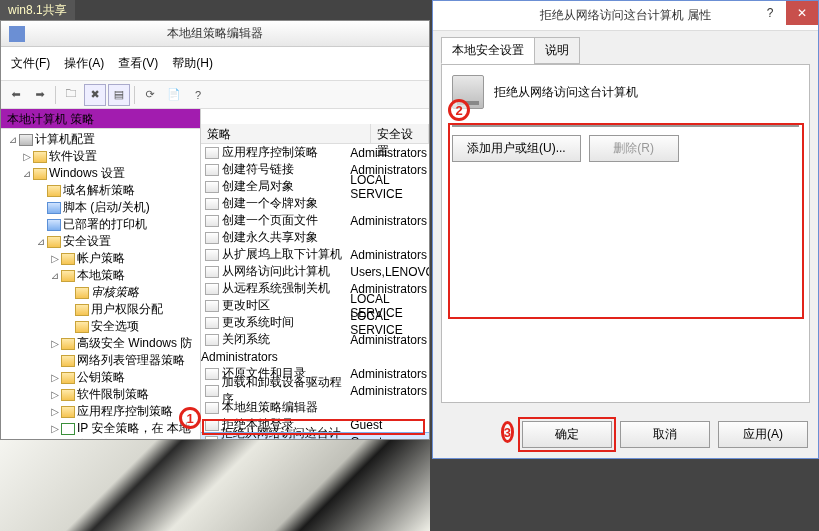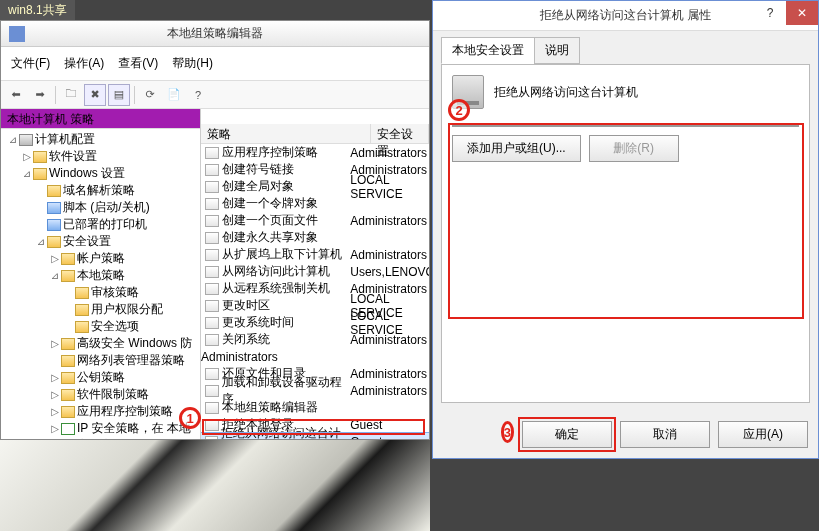--- a/index.html
+++ b/index.html
@@ -127,21 +127,21 @@
           <div class="tree-row" style="padding-left: 46px;">
             <span class="tw">▷</span>
             <span class="fi "></span>
             <span>帐户策略</span>
           </div>
           <div class="tree-row" style="padding-left: 46px;">
             <span class="tw">⊿</span>
             <span class="fi "></span>
             <span>本地策略</span>
           </div>
-          <div class="tree-row" style="padding-left: 60px;">
+          <div class="tree-row" style="padding-left: 60px; font-style: italic;">
             <span class="tw"></span>
             <span class="fi "></span>
             <span>审核策略</span>
           </div>
           <div class="tree-row" style="padding-left: 60px;">
             <span class="tw"></span>
             <span class="fi "></span>
             <span>用户权限分配</span>
           </div>
           <div class="tree-row" style="padding-left: 60px;">

